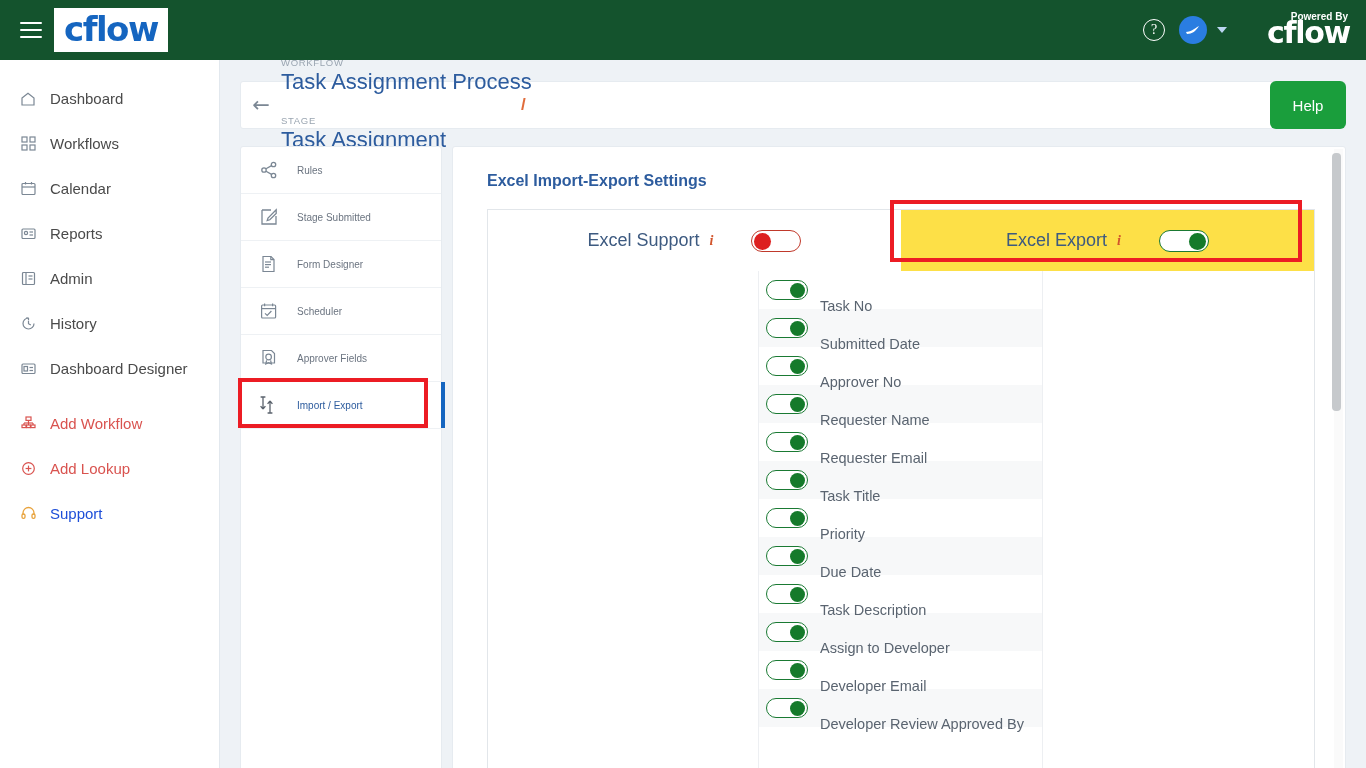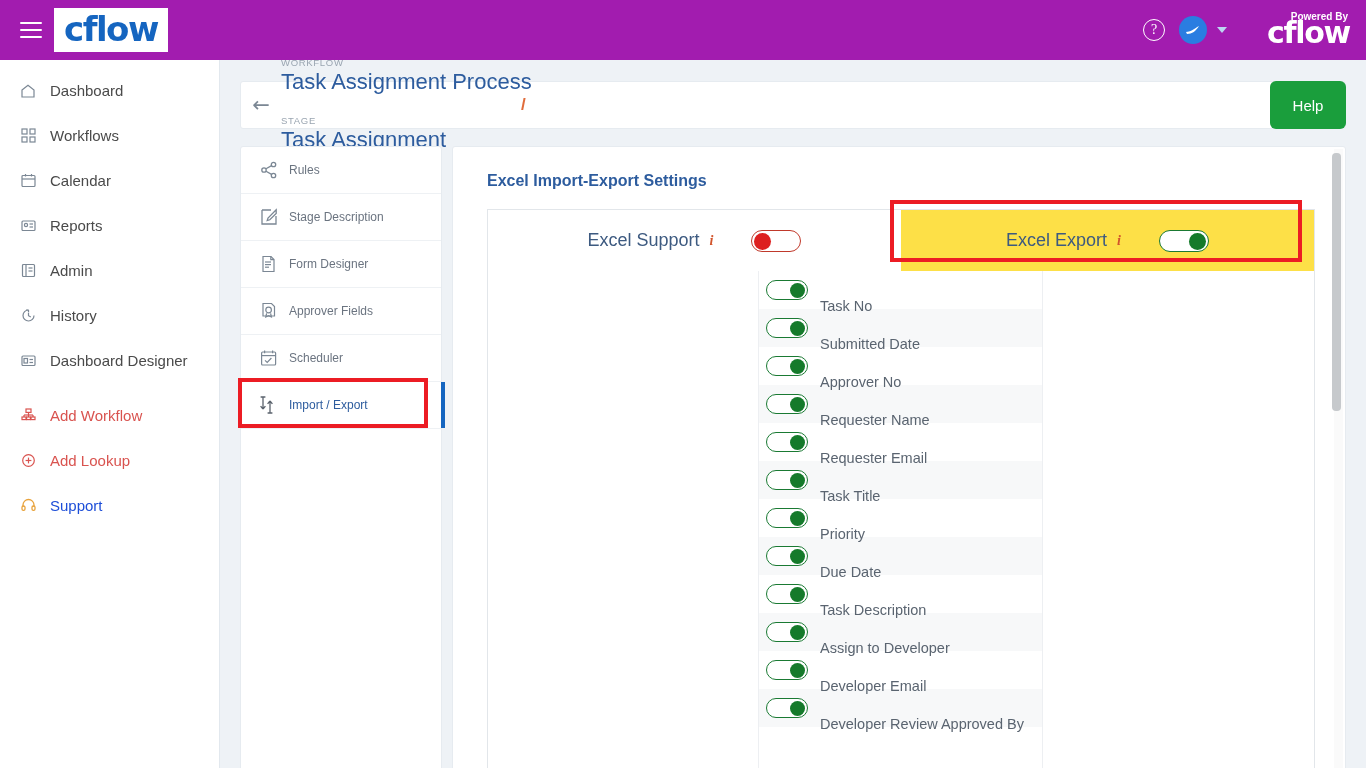--- a/index.html
+++ b/index.html
@@ -7,21 +7,21 @@
     width: 1366px; height: 768px;
     font-family: "Liberation Sans", sans-serif;
     background: #eef2f6;
     overflow: hidden;
   }
 
   
   .topbar {
     position: absolute; top: 0; left: 0;
     width: 1366px; height: 60px;
-    background: #a21caf;
+    background: #14532d;
     display: flex; align-items: center;
   }
   .hamburger {
     width: 22px; height: 16px; margin-left: 20px; margin-right: 10px;
     display: flex; flex-direction: column; justify-content: space-between;
     cursor: pointer;
   }
   .hamburger span { display: block; height: 2px; background: #fff; border-radius: 1px; }
   .logo-box {
     background: #ffffff; padding: 4px 10px 6px 10px;
@@ -59,21 +59,21 @@
   .powered-logo {
     font-family: "DejaVu Sans", sans-serif;
     font-size: 30px; font-weight: 700; letter-spacing: -1.3px; color: #fff;
   }
 
   
   .sidebar {
     position: absolute; top: 60px; left: 0;
     width: 220px; height: 708px; background: #fff;
     border-right: 1px solid #e2e8ee;
-    padding-top: 8px;
+    padding-top: 16px;
   }
   .nav-item {
     display: flex; align-items: center; gap: 12px;
     height: 45px; padding-left: 18px; cursor: pointer;
     font-size: 15px; color: #4a4a4a;
   }
   .nav-item .ic { width: 20px; height: 20px; display:flex; align-items:center; justify-content:center; flex: none;}
   .nav-item.red { color: #d9534f; }
   .nav-item.orange { color: #1d4ed8; }
   .nav-sep { height: 10px; }
@@ -107,23 +107,23 @@
     border-radius: 6px;
   }
 
   
   .menucard {
     position: absolute; top: 86px; left: 20px;
     width: 202px; height: 634px; background: #fff;
     border: 1px solid #e6ebf0; border-radius: 3px;
   }
   .menucard-item {
-    display: flex; align-items: center; gap: 8px;
+    display: flex; align-items: center; gap: 16px;
     height: 47px; padding-left: 16px; cursor: pointer;
-    font-size: 12px; color: #6b7480;
+    font-size: 10px; color: #6b7480;
     border-bottom: 1px solid #eef1f4;
     position: relative;
   }
   .menucard-item .mi { width: 24px; flex: none; display:flex; align-items:center; justify-content:center; }
   .menucard-item.active { color: #2d5c9e; }
   .active-bar {
     position: absolute; right: -4px; top: 0; width: 4px; height: 100%;
     background: #1565c0;
   }
 
@@ -388,58 +388,58 @@
       <span>Rules</span>
     </div>
 
     <div class="menucard-item">
       <span class="mi">
         <svg width="18" height="18" viewBox="0 0 18 18" fill="none" stroke="#7b8794" stroke-width="1.3">
           <path d="M2 2 H11 M2 2 V16 H16 V8"></path>
           <path d="M16.2 1.8 L8 10 L7.2 12.6 L9.8 11.8 L16.2 5.4 Z"></path>
         </svg>
       </span>
-      <span>Stage Description</span>
+      <span>Stage Submitted</span>
     </div>
 
     <div class="menucard-item">
       <span class="mi">
         <svg width="18" height="18" viewBox="0 0 18 18" fill="none" stroke="#7b8794" stroke-width="1.2">
           <path d="M3 1.5 H11 L14 4.5 V16.5 H3 Z"></path>
             <path d="M10.8 1.5 V4.6 H14"></path>
           <path d="M5 7 H11"></path>
             <path d="M5 9.6 H11"></path>
             <path d="M5 12.2 H9"></path>
         </svg>
       </span>
       <span>Form Designer</span>
     </div>
 
     <div class="menucard-item">
       <span class="mi">
         <svg width="18" height="18" viewBox="0 0 18 18" fill="none" stroke="#7b8794" stroke-width="1.2">
-          <path d="M3 1.5 H11.5 L14.5 4.5 V14 H3 Z"></path>
-          <circle cx="8.6" cy="8" r="2.8"></circle>
-            <path d="M6.6 11.4 L5.8 15 L8.6 13.6 L11.4 15 L10.6 11.4"></path>
-        </svg>
-      </span>
-      <span>Approver Fields</span>
-    </div>
-
-    <div class="menucard-item">
-      <span class="mi">
-        <svg width="18" height="18" viewBox="0 0 18 18" fill="none" stroke="#7b8794" stroke-width="1.2">
           <rect x="1.6" y="3" width="14" height="13" rx="1"></rect>
             <path d="M1.6 6.6 H15.6"></path>
           <path d="M4.6 1.4 V4.2"></path>
             <path d="M12.6 1.4 V4.2"></path>
           <path d="M5 11.4 L7.2 13.4 L11.4 9"></path>
         </svg>
       </span>
       <span>Scheduler</span>
+    </div>
+
+    <div class="menucard-item">
+      <span class="mi">
+        <svg width="18" height="18" viewBox="0 0 18 18" fill="none" stroke="#7b8794" stroke-width="1.2">
+          <path d="M3 1.5 H11.5 L14.5 4.5 V14 H3 Z"></path>
+          <circle cx="8.6" cy="8" r="2.8"></circle>
+            <path d="M6.6 11.4 L5.8 15 L8.6 13.6 L11.4 15 L10.6 11.4"></path>
+        </svg>
+      </span>
+      <span>Approver Fields</span>
     </div>
 
     <div class="menucard-item active">
       <span class="mi">
         <svg width="20" height="20" viewBox="0 0 20 20" fill="none" stroke="#5b636d" stroke-width="1.3">
           <path d="M4 2 V14 M4 14 L1.6 11.2 M4 14 L6.4 11.2"></path>
           <path d="M4 2 L1.6 2 M4 2 L6.4 2"></path>
           <path d="M11 18 V6 M11 6 L8.6 8.8 M11 6 L13.4 8.8"></path>
           <path d="M11 18 L8.6 18 M11 18 L13.4 18"></path>
         </svg>

